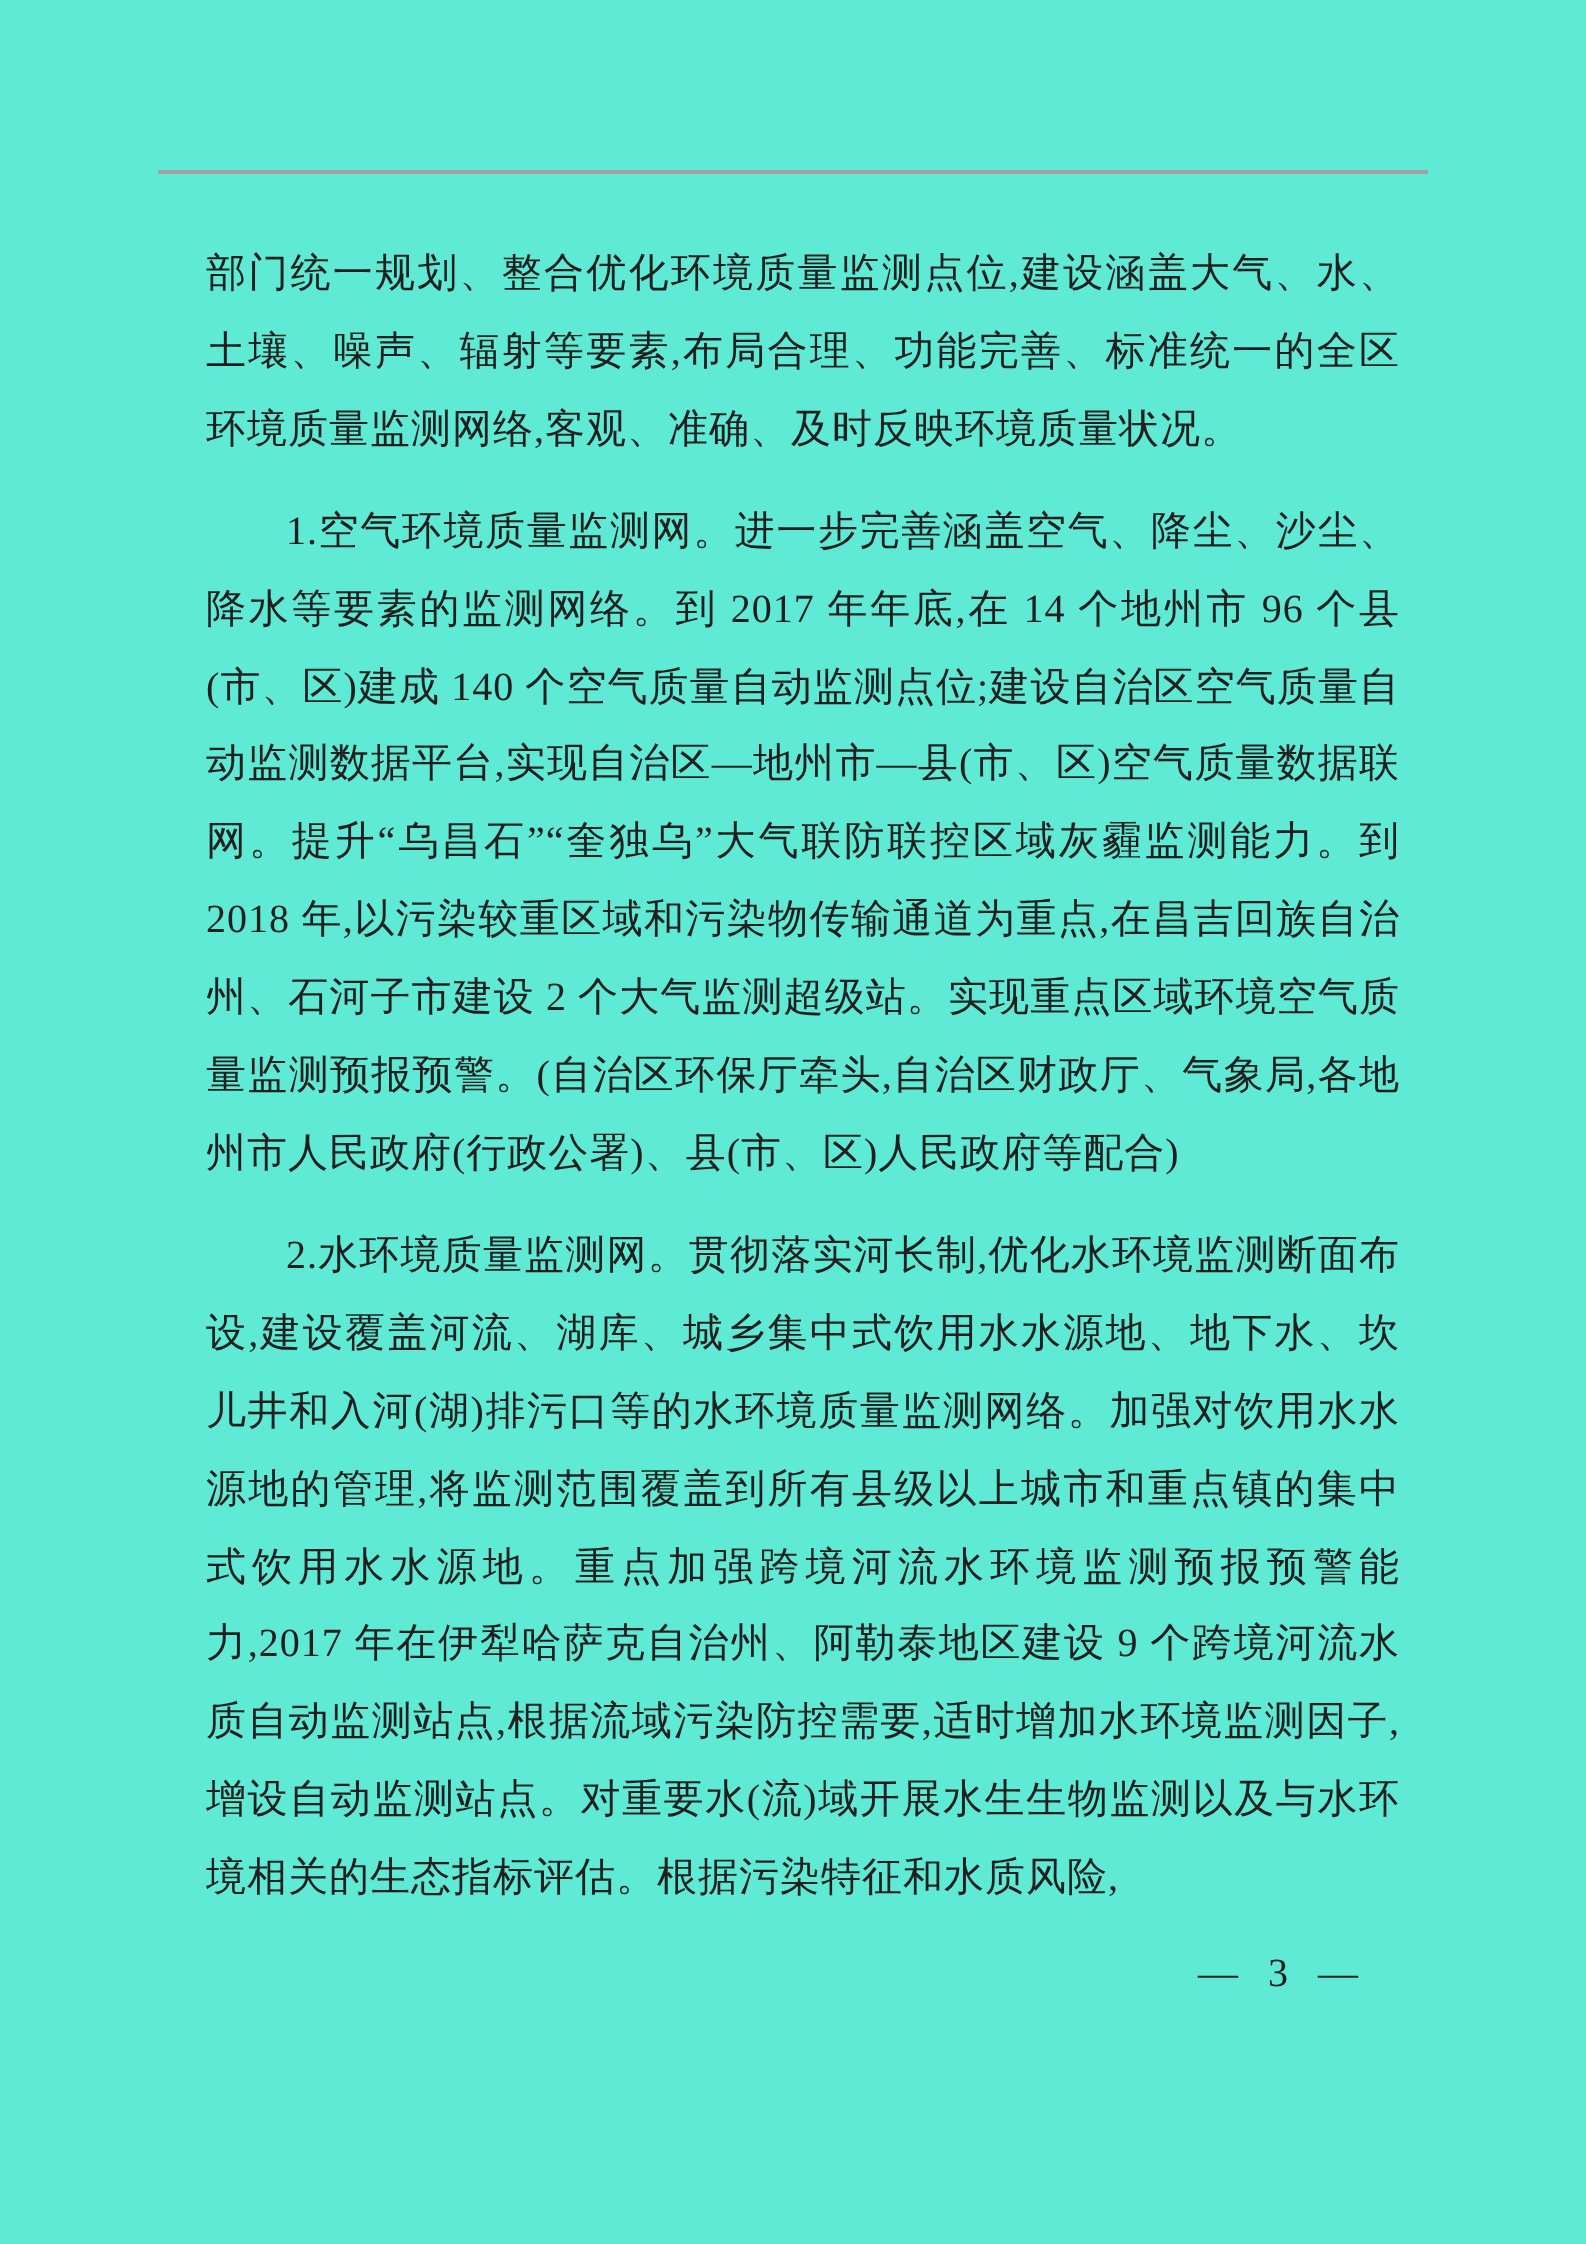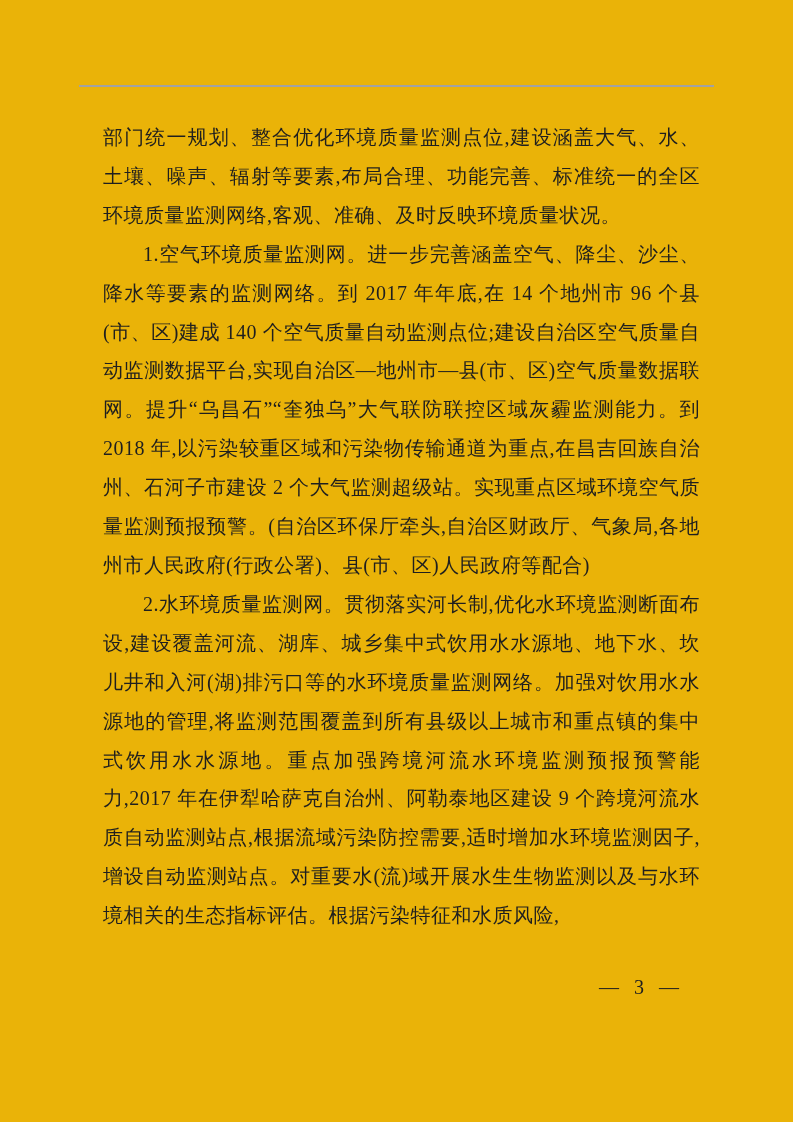--- a/index.html
+++ b/index.html
@@ -11,21 +11,21 @@
     height: 1122px;
     position: relative;
     background: #ffffff;
     overflow: hidden;
     font-family: "Liberation Serif", "DejaVu Serif", serif;
     color: #1f1f1f;
   }
   .page {
     position: absolute;
     inset: 0;
-    background: #eab308;
+    background: #5eead4;
   }
   .header-rule {
     position: absolute;
     left: 79px;
     top: 85px;
     width: 635px;
     height: 2px;
     background: #a2a2a2;
   }
   .doc-body {
@@ -38,20 +38,21 @@
     text-align: justify;
     text-justify: inter-character;
     letter-spacing: 0.5px;
   }
   .doc-body p {
     margin: 0;
     padding: 0;
   }
   .doc-body p.indent {
     text-indent: 2em;
+    margin-top: 12px;
   }
   .page-number {
     position: absolute;
     top: 972px;
     right: 112px;
     font-size: 20px;
     line-height: 30px;
     letter-spacing: 2px;
     word-spacing: 6px;
     color: #1f1f1f;

